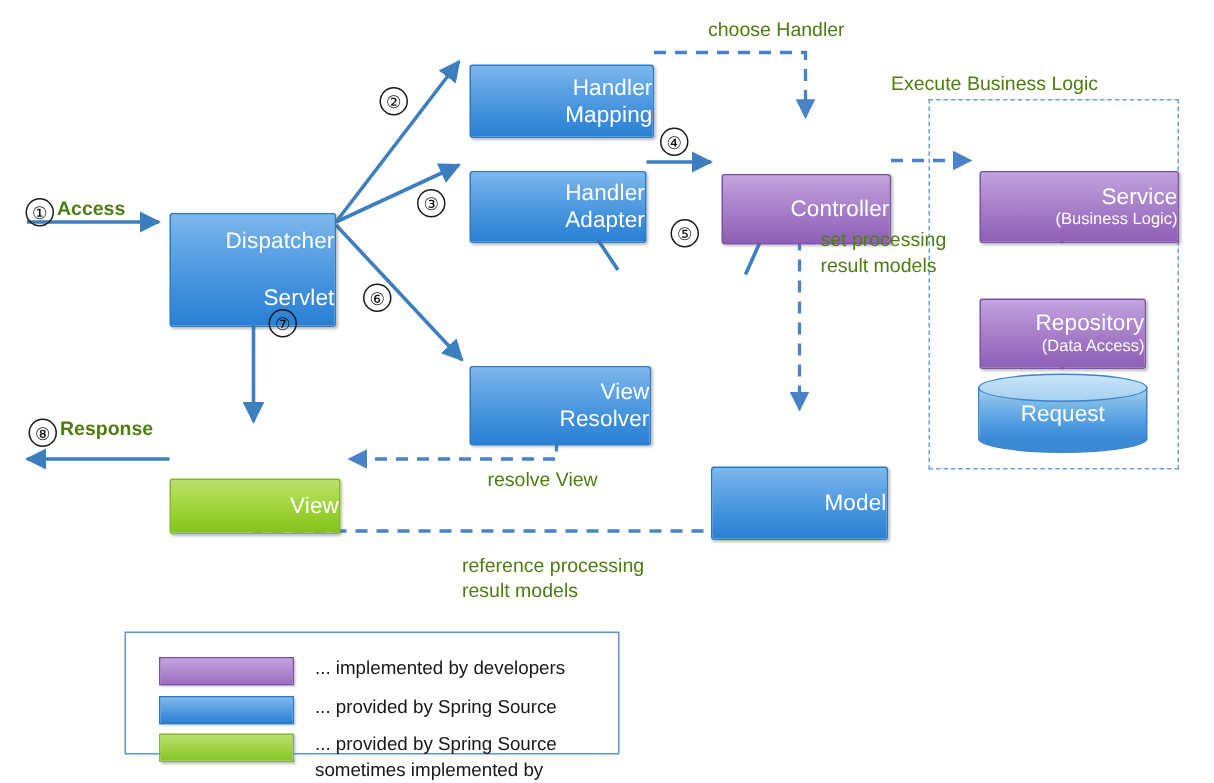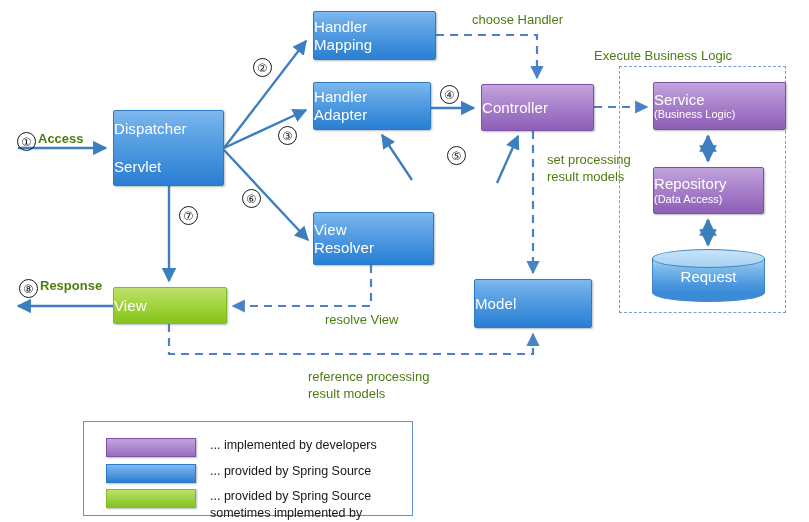--- a/index.html
+++ b/index.html
@@ -26,27 +26,28 @@
     height: 522px;
     pointer-events: none;
   }
 
   
   .node {
     position: absolute;
     box-sizing: border-box;
     display: flex;
     flex-direction: column;
-    align-items: flex-start;
+    align-items: flex-end;
     justify-content: center;
     text-align: center;
     color: #ffffff;
     line-height: 1.18;
     border-radius: 2px;
     z-index: 3;
+    margin-top: 32px;
   }
   .node .ttl {
     font-size: 15px;
     letter-spacing: .1px;
   }
   .node .sub {
     font-size: 11px;
   }
 
   .n-blue {
@@ -150,21 +151,21 @@
     box-sizing: border-box;
     z-index: 1;
   }
 
   
   #legend {
     position: absolute;
     left: 83px;
     top: 421px;
     width: 330px;
-    height: 95px;
+    height: 82px;
     border: 1px solid #5b93d6;
     background: #ffffff;
     box-sizing: border-box;
     z-index: 5;
   }
   .leg-row {
     position: absolute;
     left: 22px;
     display: flex;
     align-items: flex-start;

